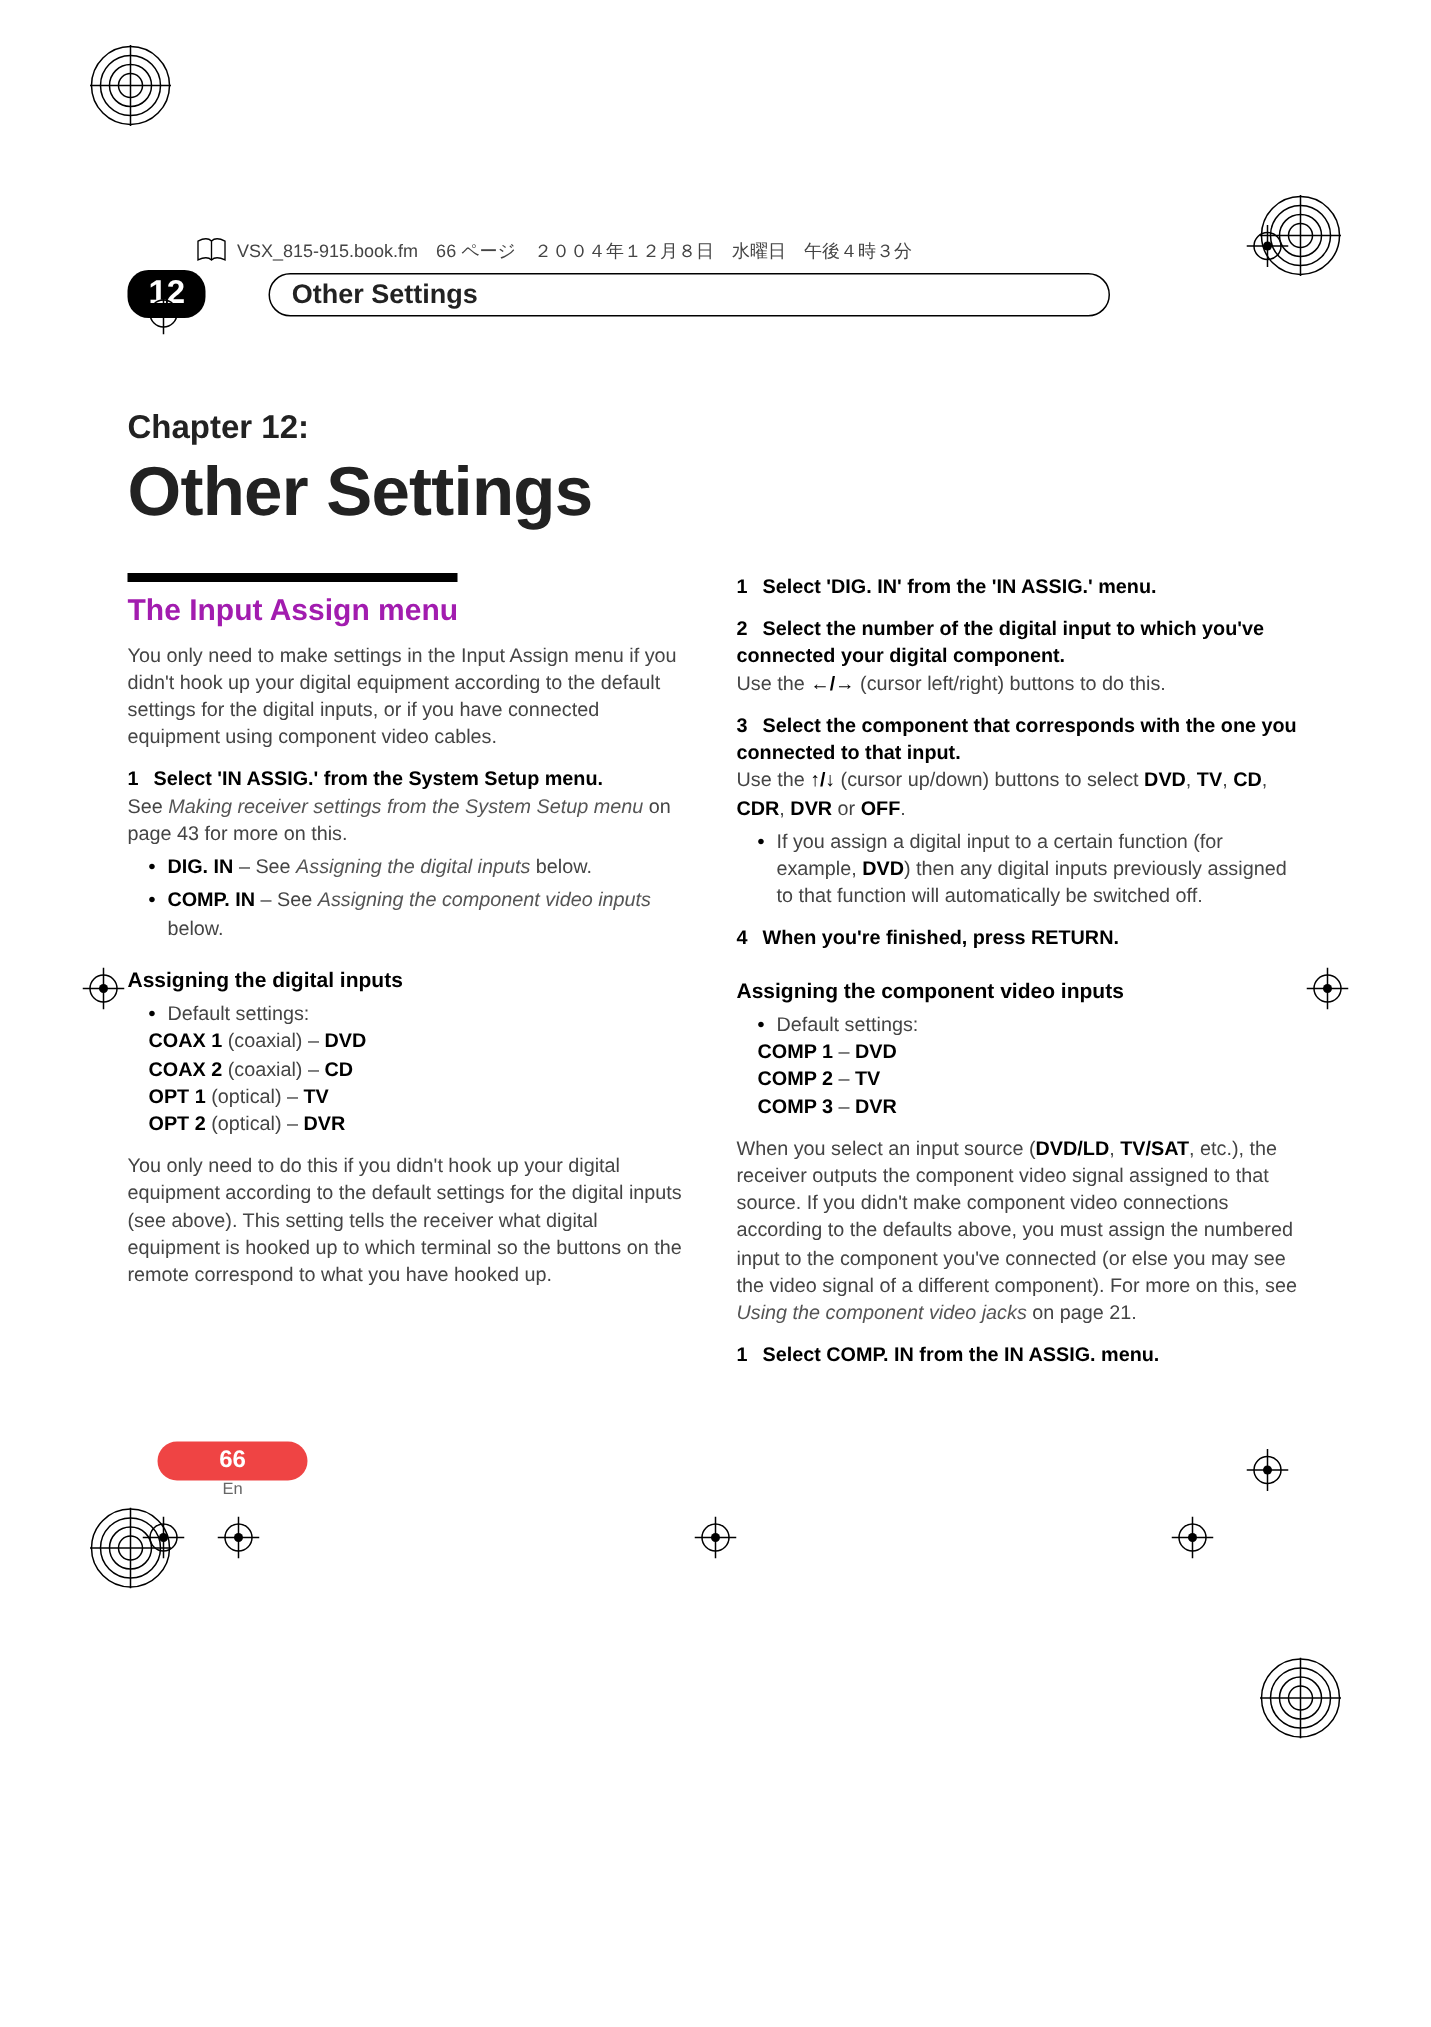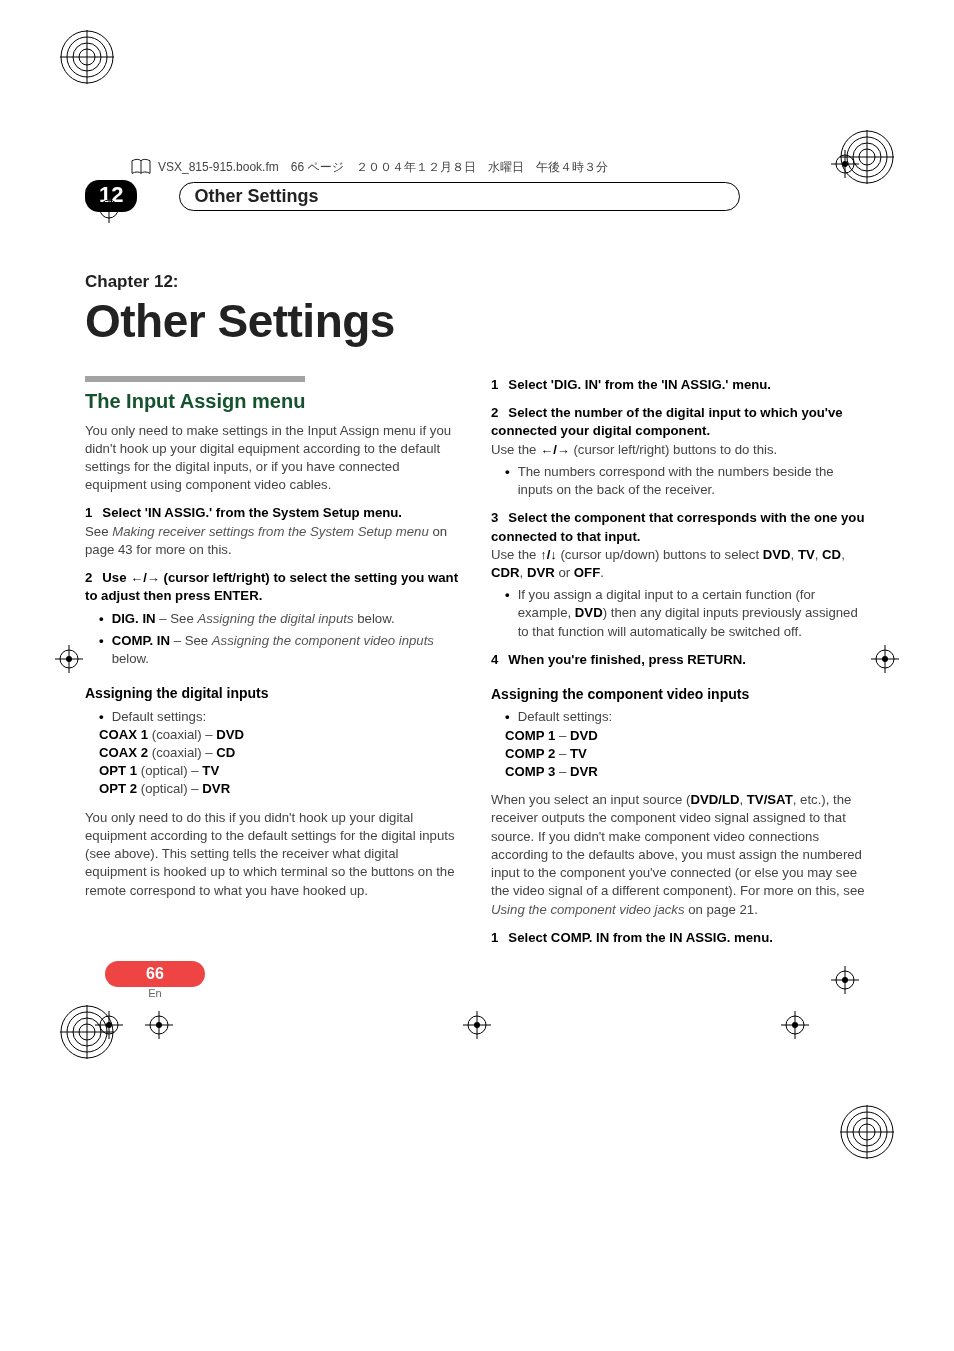--- a/index.html
+++ b/index.html
@@ -58,21 +58,21 @@
   }
   .tab-pill {
     border: 1.5px solid #000;
     border-radius: 16px;
     padding: 3px 420px 3px 14px;
     font-weight: bold;
     font-size: 18px;
   }
   .chapter-label {
     margin-top: 60px;
-    font-size: 17px;
+    font-size: 22px;
     font-weight: bold;
   }
   .chapter-title {
     font-size: 46px;
     font-weight: 800;
     margin-top: 2px;
     margin-bottom: 28px;
     letter-spacing: -0.5px;
   }
   .columns {
@@ -81,23 +81,23 @@
   }
   .col {
     flex: 1;
     font-size: 13.2px;
     line-height: 1.38;
     color: #444;
   }
   .sec-heading {
     font-size: 20px;
     font-weight: 800;
-    color: #14532d;
+    color: #a21caf;
     margin: 0 0 6px 0;
-    border-top: 6px solid #a3a3a3;
+    border-top: 6px solid #000000;
     padding-top: 6px;
     display: inline-block;
   }
   .bold-step {
     font-weight: bold;
     color: #000;
     margin-top: 10px;
   }
   .sub-heading {
     font-weight: bold;
@@ -295,23 +295,20 @@
       <div><span class="sec-heading">The Input Assign menu</span></div>
       <div class="para">You only need to make settings in the Input Assign menu if you didn't hook up your digital equipment according to the default settings for the digital inputs, or if you have connected equipment using component video cables.</div>
 
       <div class="bold-step">
         <span class="step-num">1</span><span>Select 'IN ASSIG.' from the System Setup menu.</span>
       </div>
       <div class="para">
         <span>See </span><em>Making receiver settings from the System Setup menu</em><span> on page 43 for more on this.</span>
       </div>
 
-      <div class="bold-step">
-        <span class="step-num">2</span><span>Use </span><span class="arrow-lr"></span><span> (cursor left/right) to select the setting you want to adjust then press ENTER.</span>
-      </div>
 
       <div class="bullet">
         <div><b>DIG. IN</b><span> – See </span><em>Assigning the digital inputs</em><span> below.</span></div>
       </div>
       <div class="bullet">
         <div><b>COMP. IN</b><span> – See </span><em>Assigning the component video inputs</em><span> below.</span></div>
       </div>
 
       <div class="sub-heading">Assigning the digital inputs</div>
       <div class="bullet">
@@ -330,23 +327,20 @@
       <div class="bold-step" style="margin-top:0;">
         <span class="step-num">1</span><span>Select 'DIG. IN' from the 'IN ASSIG.' menu.</span>
       </div>
 
       <div class="bold-step">
         <span class="step-num">2</span><span>Select the number of the digital input to which you've connected your digital component.</span>
       </div>
       <div class="para">
         <span>Use the </span><span class="arrow-lr"></span><span> (cursor left/right) buttons to do this.</span>
       </div>
-      <div class="bullet">
-          <div>The numbers correspond with the numbers beside the inputs on the back of the receiver.</div>
-        </div>
 
       <div class="bold-step">
         <span class="step-num">3</span><span>Select the component that corresponds with the one you connected to that input.</span>
       </div>
       <div class="para">
         <span>Use the </span><span class="arrow-ud"></span><span> (cursor up/down) buttons to select </span><b>DVD</b><span>, </span><b>TV</b><span>, </span><b>CD</b><span>, </span><b>CDR</b><span>, </span><b>DVR</b><span> or </span><b>OFF</b><span>.</span>
       </div>
       <div class="bullet">
         <div><span>If you assign a digital input to a certain function (for example, </span><b>DVD</b><span>) then any digital inputs previously assigned to that function will automatically be switched off.</span></div>
       </div>

